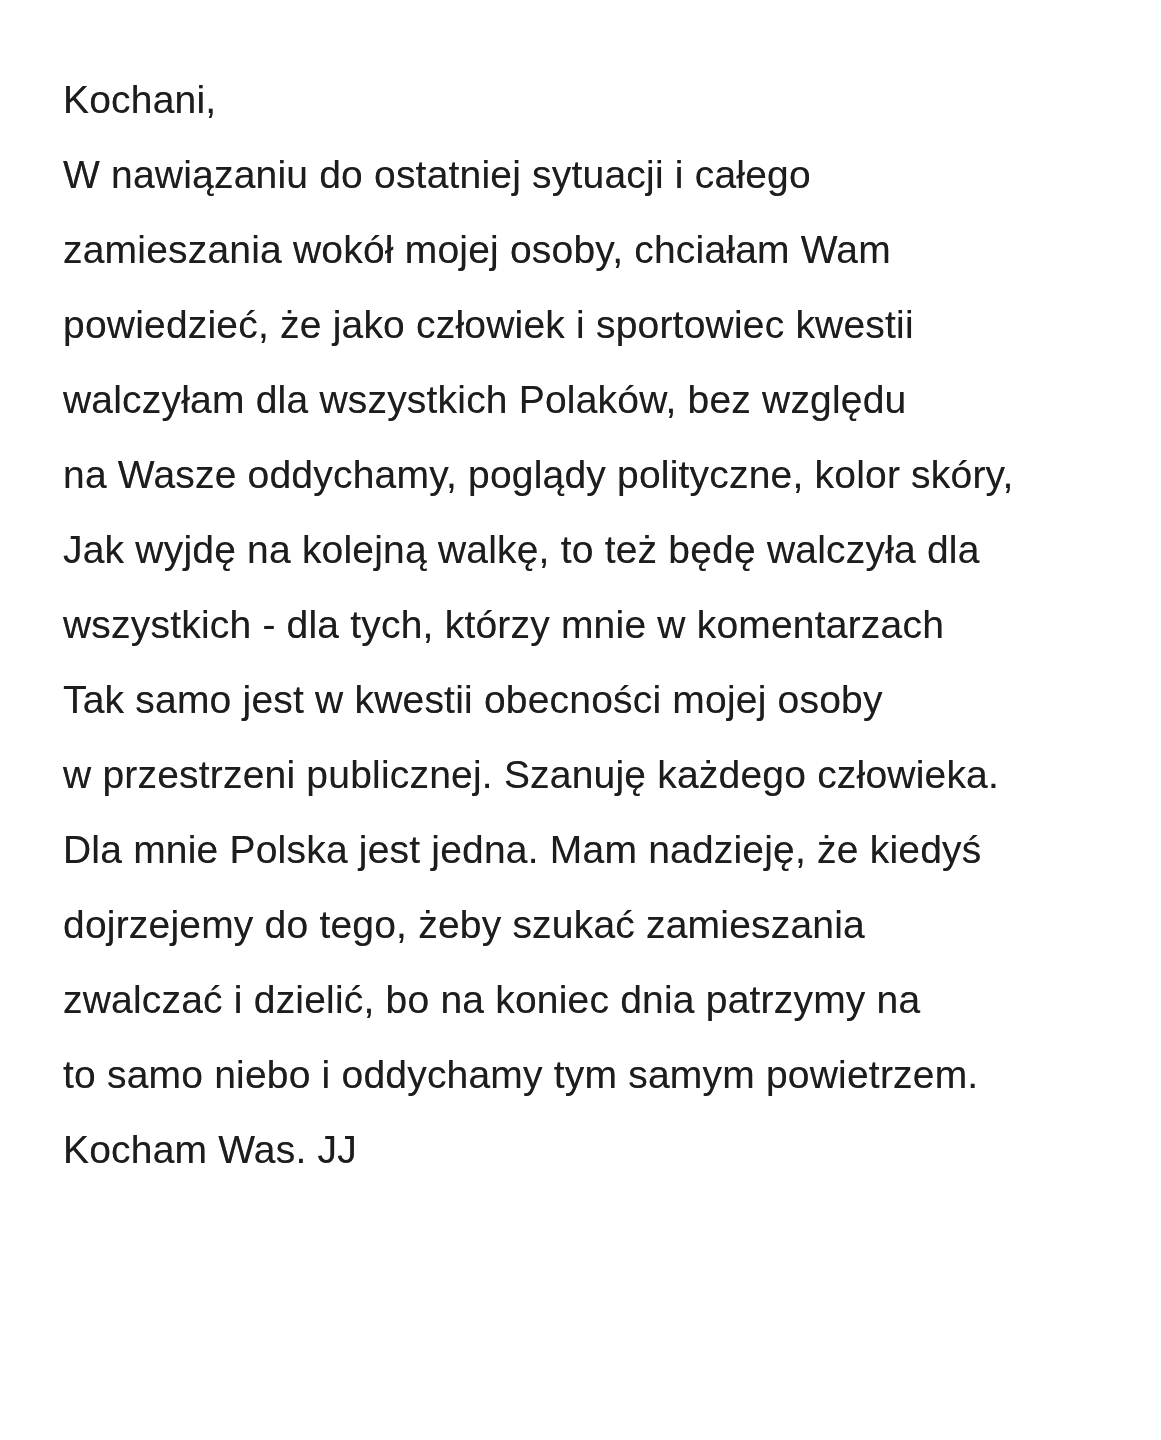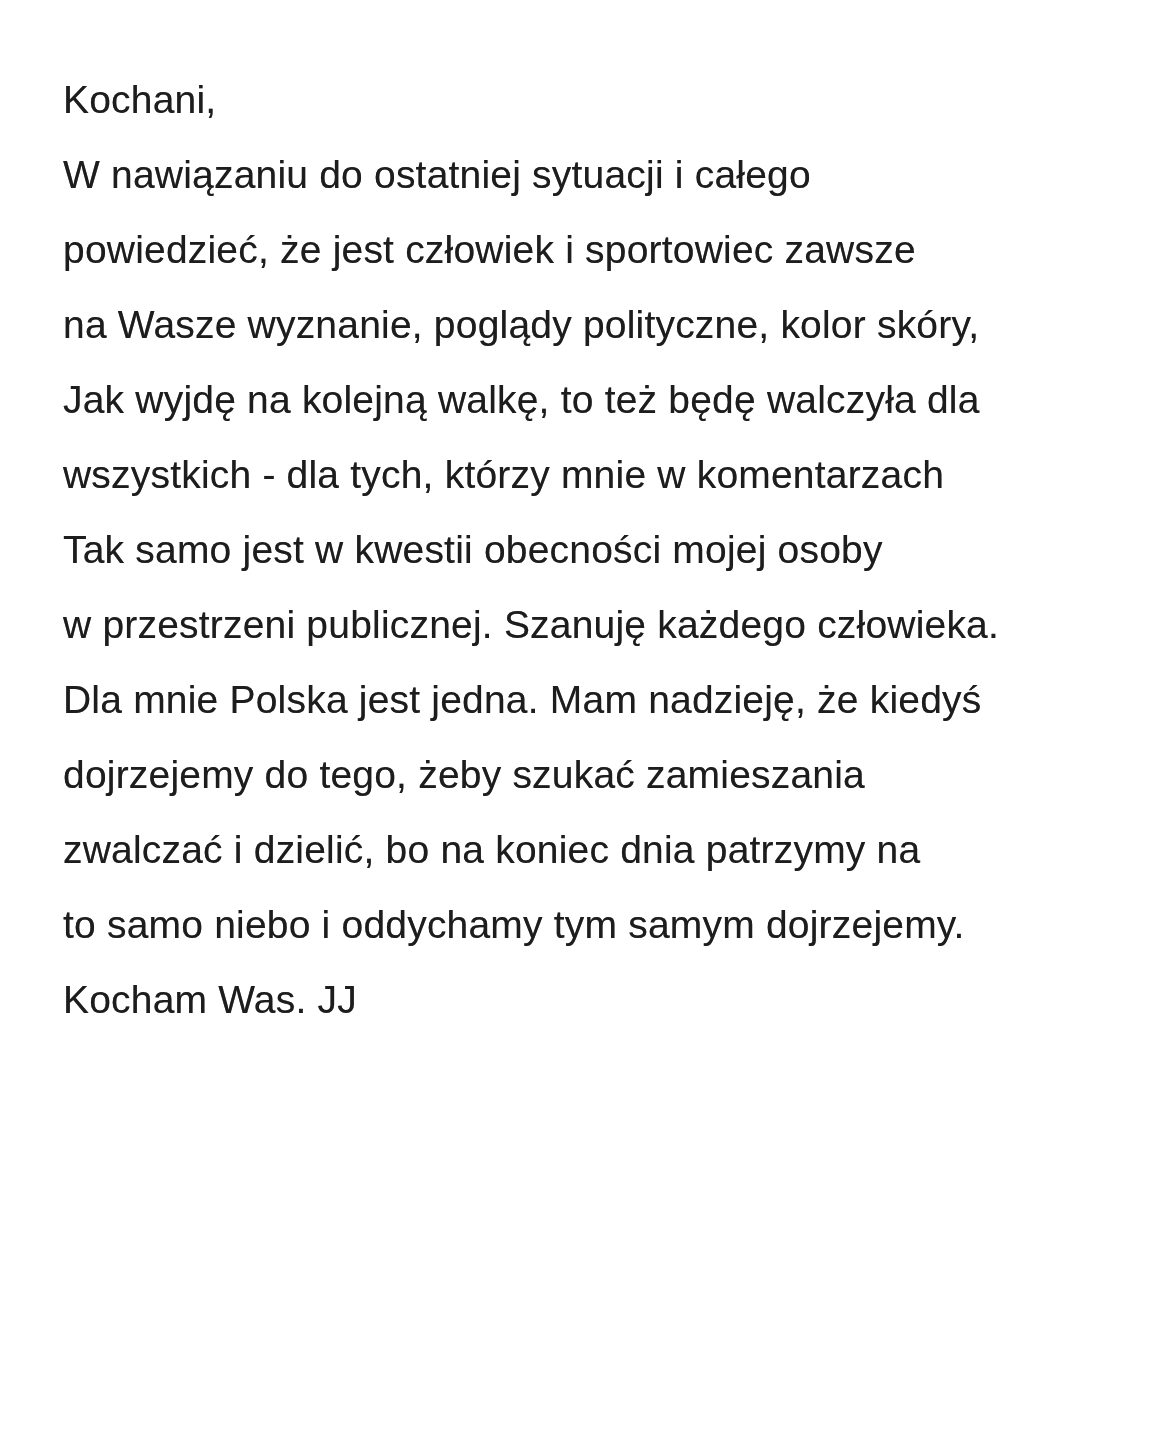--- a/index.html
+++ b/index.html
@@ -29,24 +29,26 @@
     
     text-shadow: 0 0 0.4px rgba(30,30,30,0.55);
   }
 </style>
 </head>
 <body>
 
 <div class="letter">
   <div class="letter-line">Kochani,</div>
   <div class="letter-line">W nawiązaniu do ostatniej sytuacji i całego</div>
-  <div class="letter-line">powiedzieć, że jest człowiek i sportowiec zawsze</div>
-  <div class="letter-line">na Wasze wyznanie, poglądy polityczne, kolor skóry,</div>
+  <div class="letter-line">zamieszania wokół mojej osoby, chciałam Wam</div>
+  <div class="letter-line">powiedzieć, że jako człowiek i sportowiec kwestii</div>
+  <div class="letter-line">walczyłam dla wszystkich Polaków, bez względu</div>
+  <div class="letter-line">na Wasze oddychamy, poglądy polityczne, kolor skóry,</div>
   <div class="letter-line">Jak wyjdę na kolejną walkę, to też będę walczyła dla</div>
   <div class="letter-line">wszystkich - dla tych, którzy mnie w komentarzach</div>
   <div class="letter-line">Tak samo jest w kwestii obecności mojej osoby</div>
   <div class="letter-line">w przestrzeni publicznej. Szanuję każdego człowieka.</div>
   <div class="letter-line">Dla mnie Polska jest jedna. Mam nadzieję, że kiedyś</div>
   <div class="letter-line">dojrzejemy do tego, żeby szukać zamieszania</div>
   <div class="letter-line">zwalczać i dzielić, bo na koniec dnia patrzymy na</div>
-  <div class="letter-line">to samo niebo i oddychamy tym samym dojrzejemy.</div>
+  <div class="letter-line">to samo niebo i oddychamy tym samym powietrzem.</div>
   <div class="letter-line">Kocham Was. JJ</div>
 </div>
 
 </body></html>

